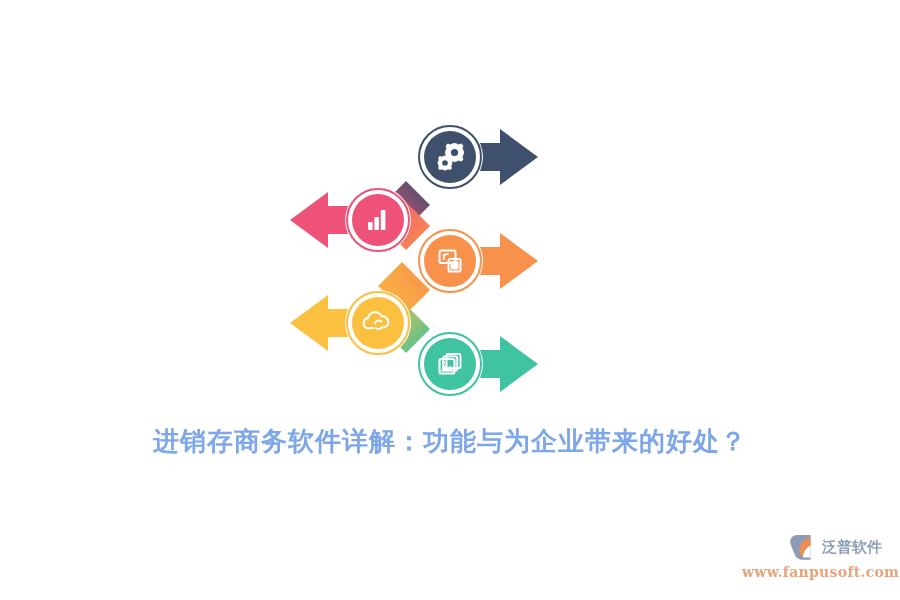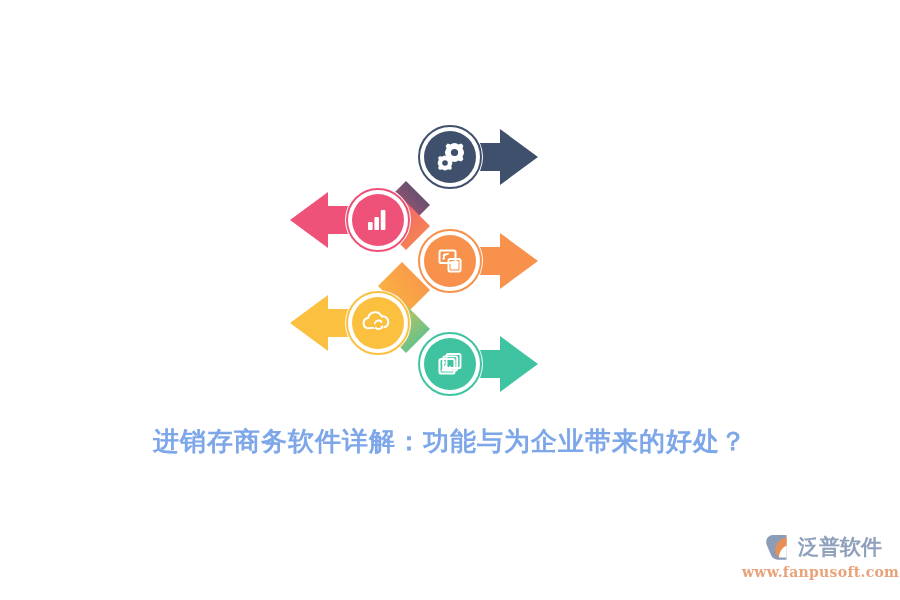--- a/index.html
+++ b/index.html
@@ -57,21 +57,21 @@
     justify-content: flex-end;
     gap: 4px;
   }
   .brand-mark {
     width: 30px;
     height: 30px;
     flex: none;
   }
   .brand-name {
     font-family: "DejaVu Sans", "Liberation Sans", sans-serif;
-    font-size: 21px;
+    font-size: 15px;
     font-weight: bold;
     color: #8fa0bb;
     letter-spacing: 0px;
     line-height: 1;
   }
   .brand-url {
     margin-top: 3px;
     text-align: center;
     font-family: "DejaVu Serif", "Liberation Serif", serif;
     font-size: 14px;

